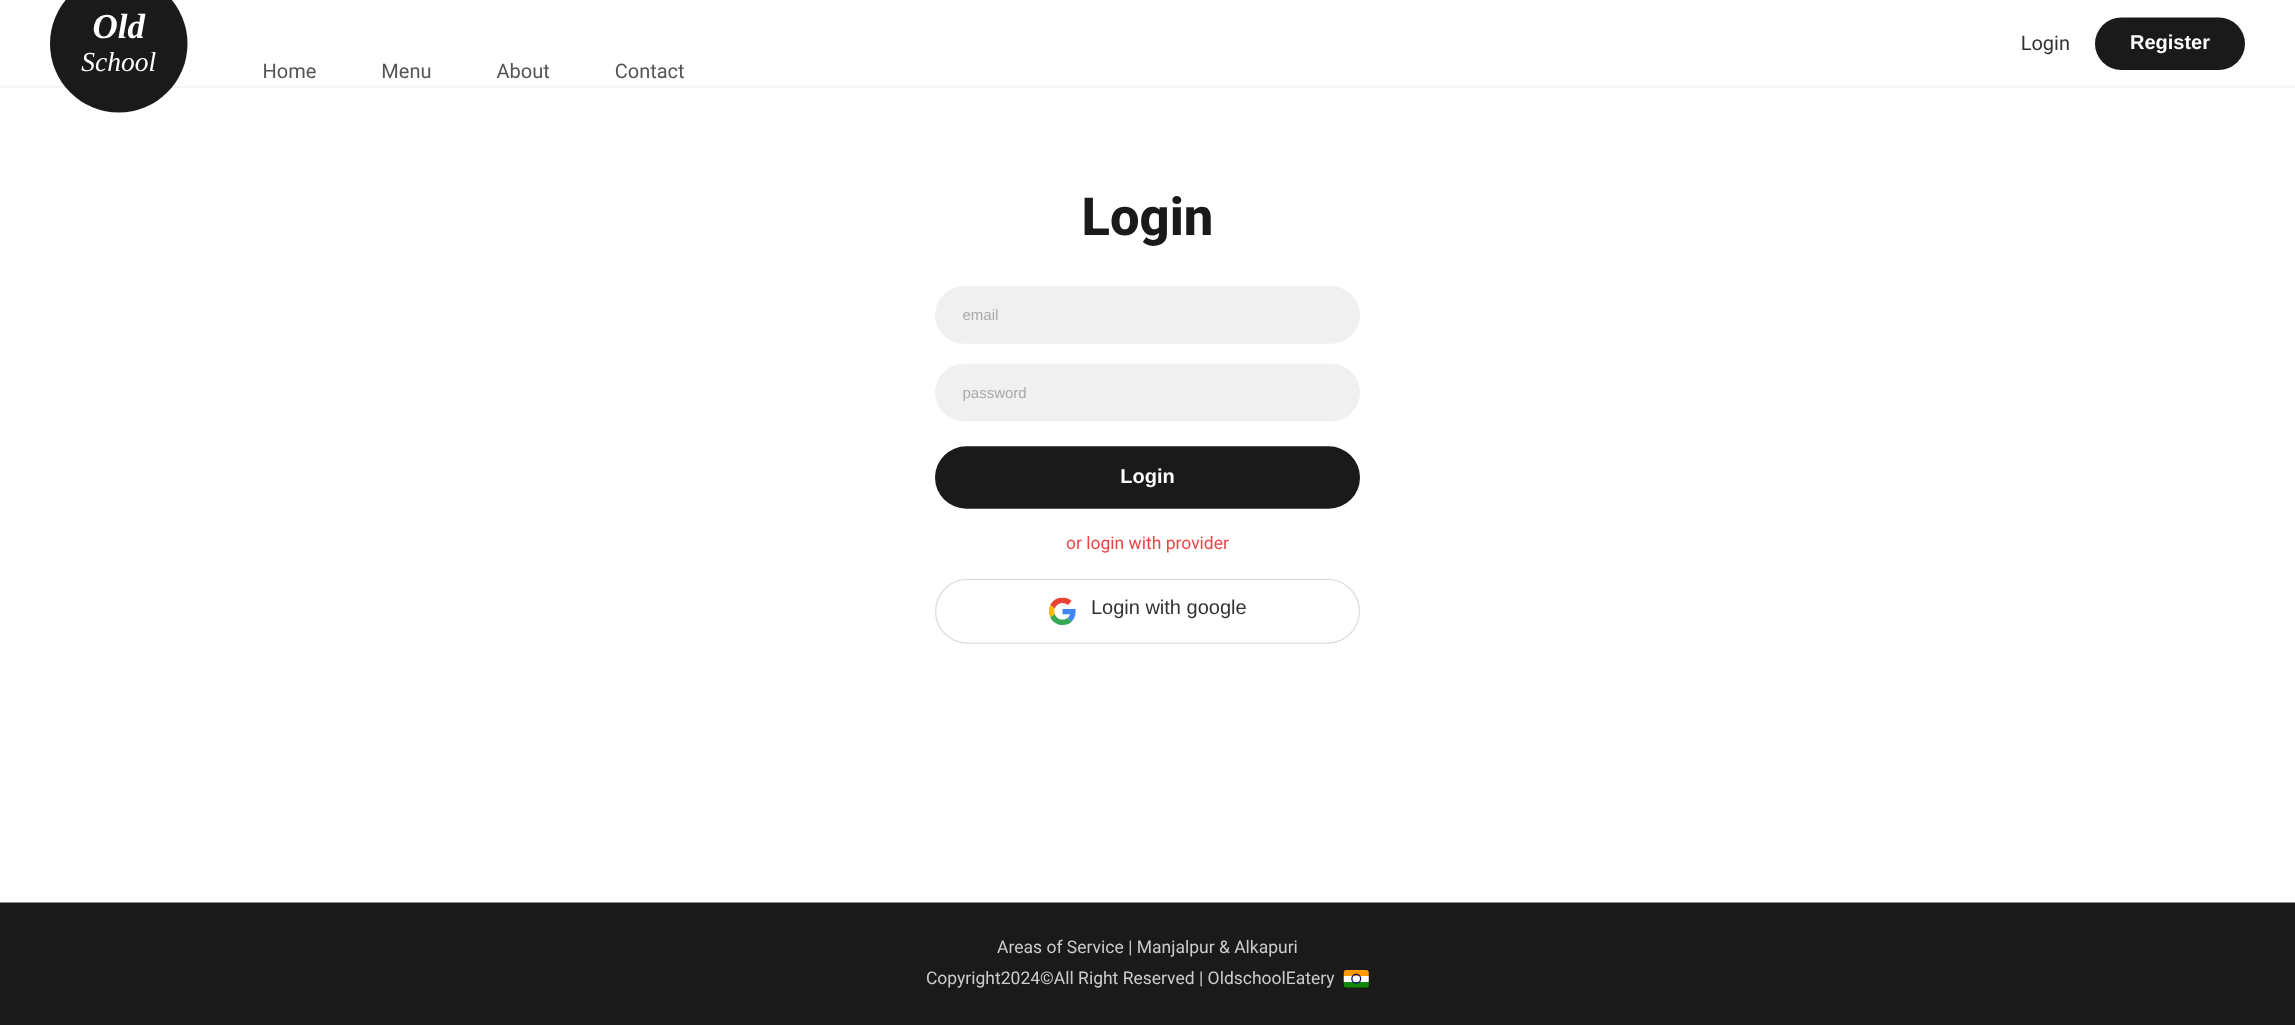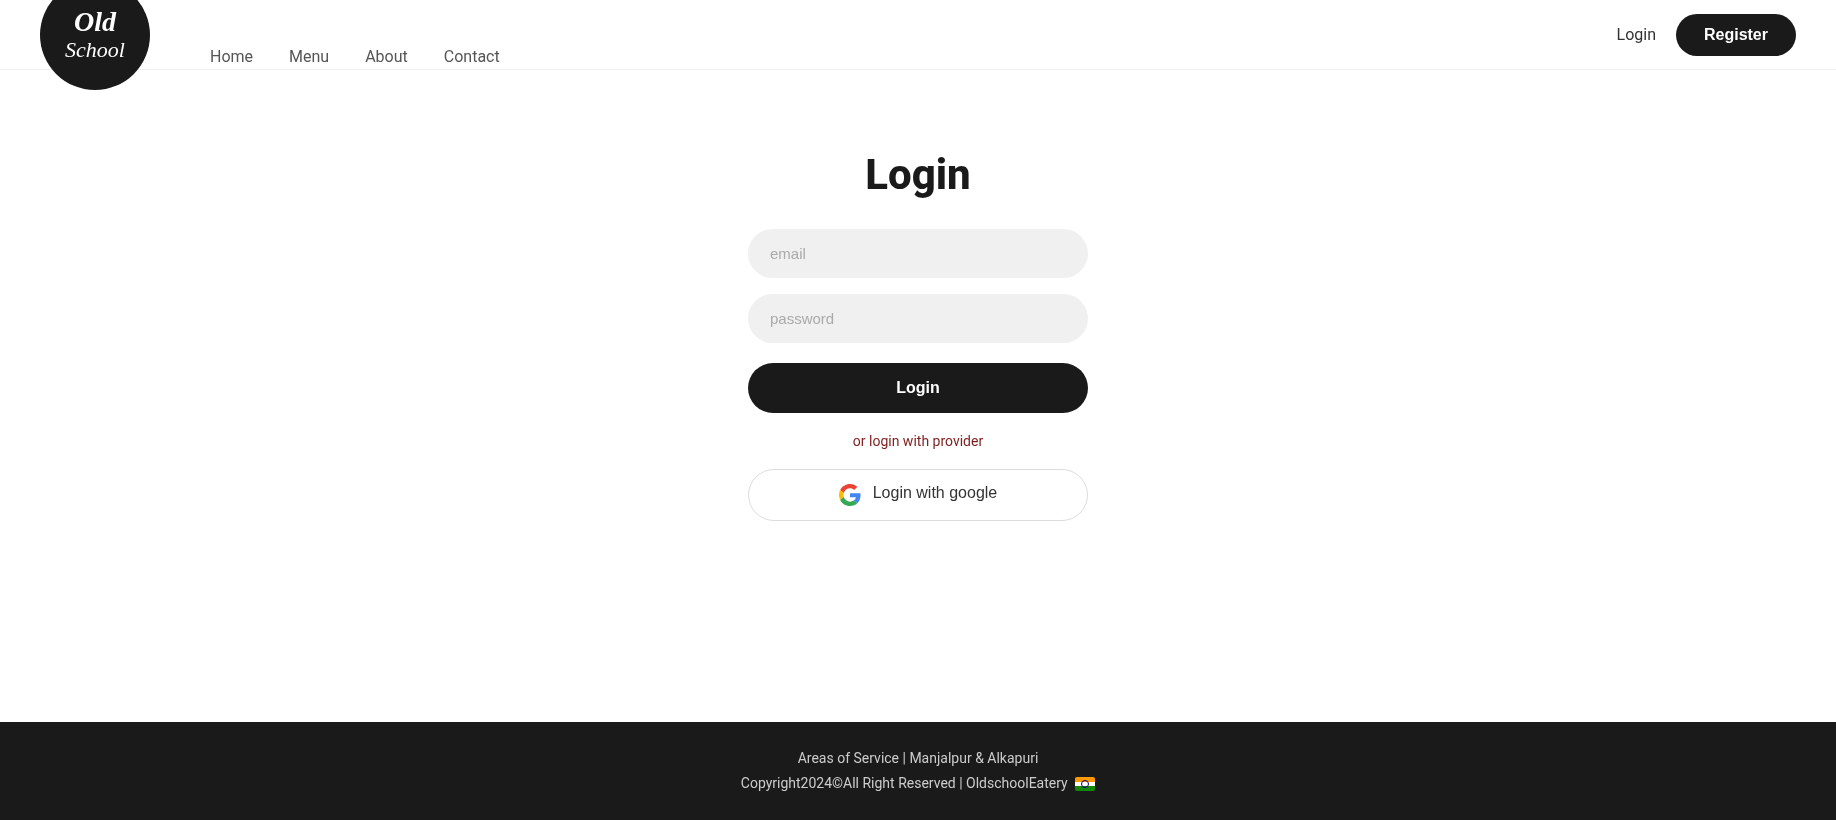--- a/index.html
+++ b/index.html
@@ -60,21 +60,21 @@
     .logo-school {
       font-family: 'Georgia', serif;
       font-style: italic;
       font-size: 22px;
       color: #ffffff;
       display: block;
     }
 
     .nav-links {
       display: flex;
-      gap: 36px;
+      gap: 52px;
       margin-left: 60px;
       list-style: none;
       margin-top: 43px;
     }
 
     .nav-links a {
       text-decoration: none;
       color: #555;
       font-size: 16px;
     }
@@ -124,21 +124,21 @@
       flex-direction: column;
       gap: 16px;
       width: 340px;
     }
 
     .input-field {
       background: #f0f0f0;
       border: none;
       border-radius: 30px;
       padding: 16px 22px;
-      font-size: 15px;
+      font-size: 12px;
       color: #0f172a;
       outline: none;
       width: 100%;
     }
 
     .input-field::placeholder {
       color: #aaa;
     }
 
     .login-btn {
@@ -149,21 +149,21 @@
       padding: 16px;
       font-size: 16px;
       font-weight: bold;
       cursor: pointer;
       width: 100%;
       margin-top: 4px;
     }
 
     .divider-text {
       text-align: center;
-      color: #7f1d1d;
+      color: #ef4444;
       font-size: 14px;
       margin: 4px 0;
     }
 
     .google-btn {
       display: flex;
       align-items: flex-start;
       justify-content: center;
       gap: 12px;
       background: #ffffff;

